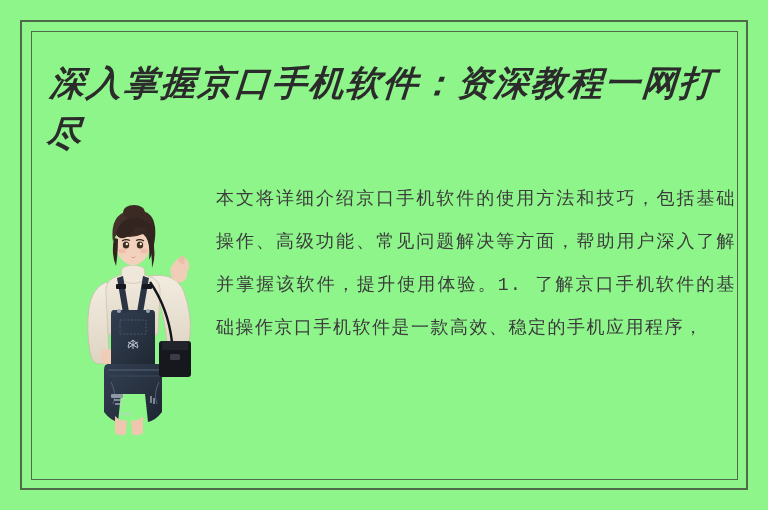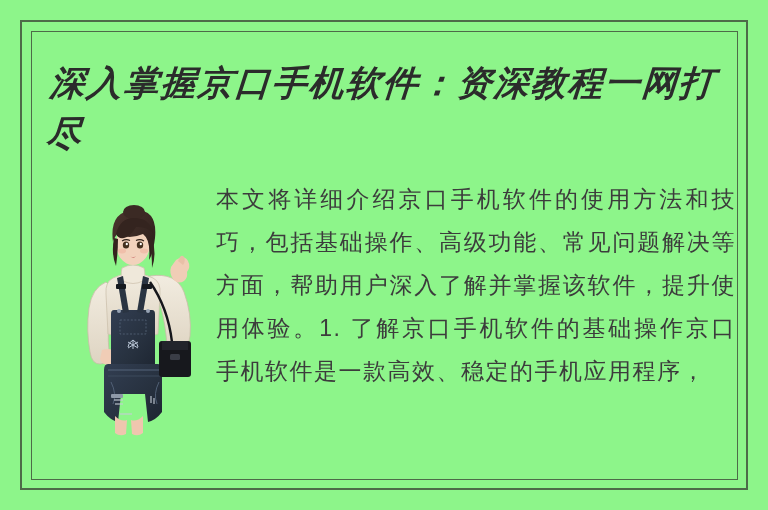--- a/index.html
+++ b/index.html
@@ -45,22 +45,22 @@
     color:#2b2b2b;
     transform:skewX(-4deg);
     white-space:normal;
   }
 
   
   .article-body{
     position:absolute;
     left:216px; top:178px;
     width:520px;
-    font-family:Liberation Sans, sans-serif;
-    font-size:23px;
+    font-family:Liberation Mono, monospace;
+    font-size:18px;
     line-height:43px;
     letter-spacing:1.5px;
     color:#3c3c3c;
     text-align:justify;
   }
 
   
   .figure{
     position:absolute;
     left:58px; top:198px;

